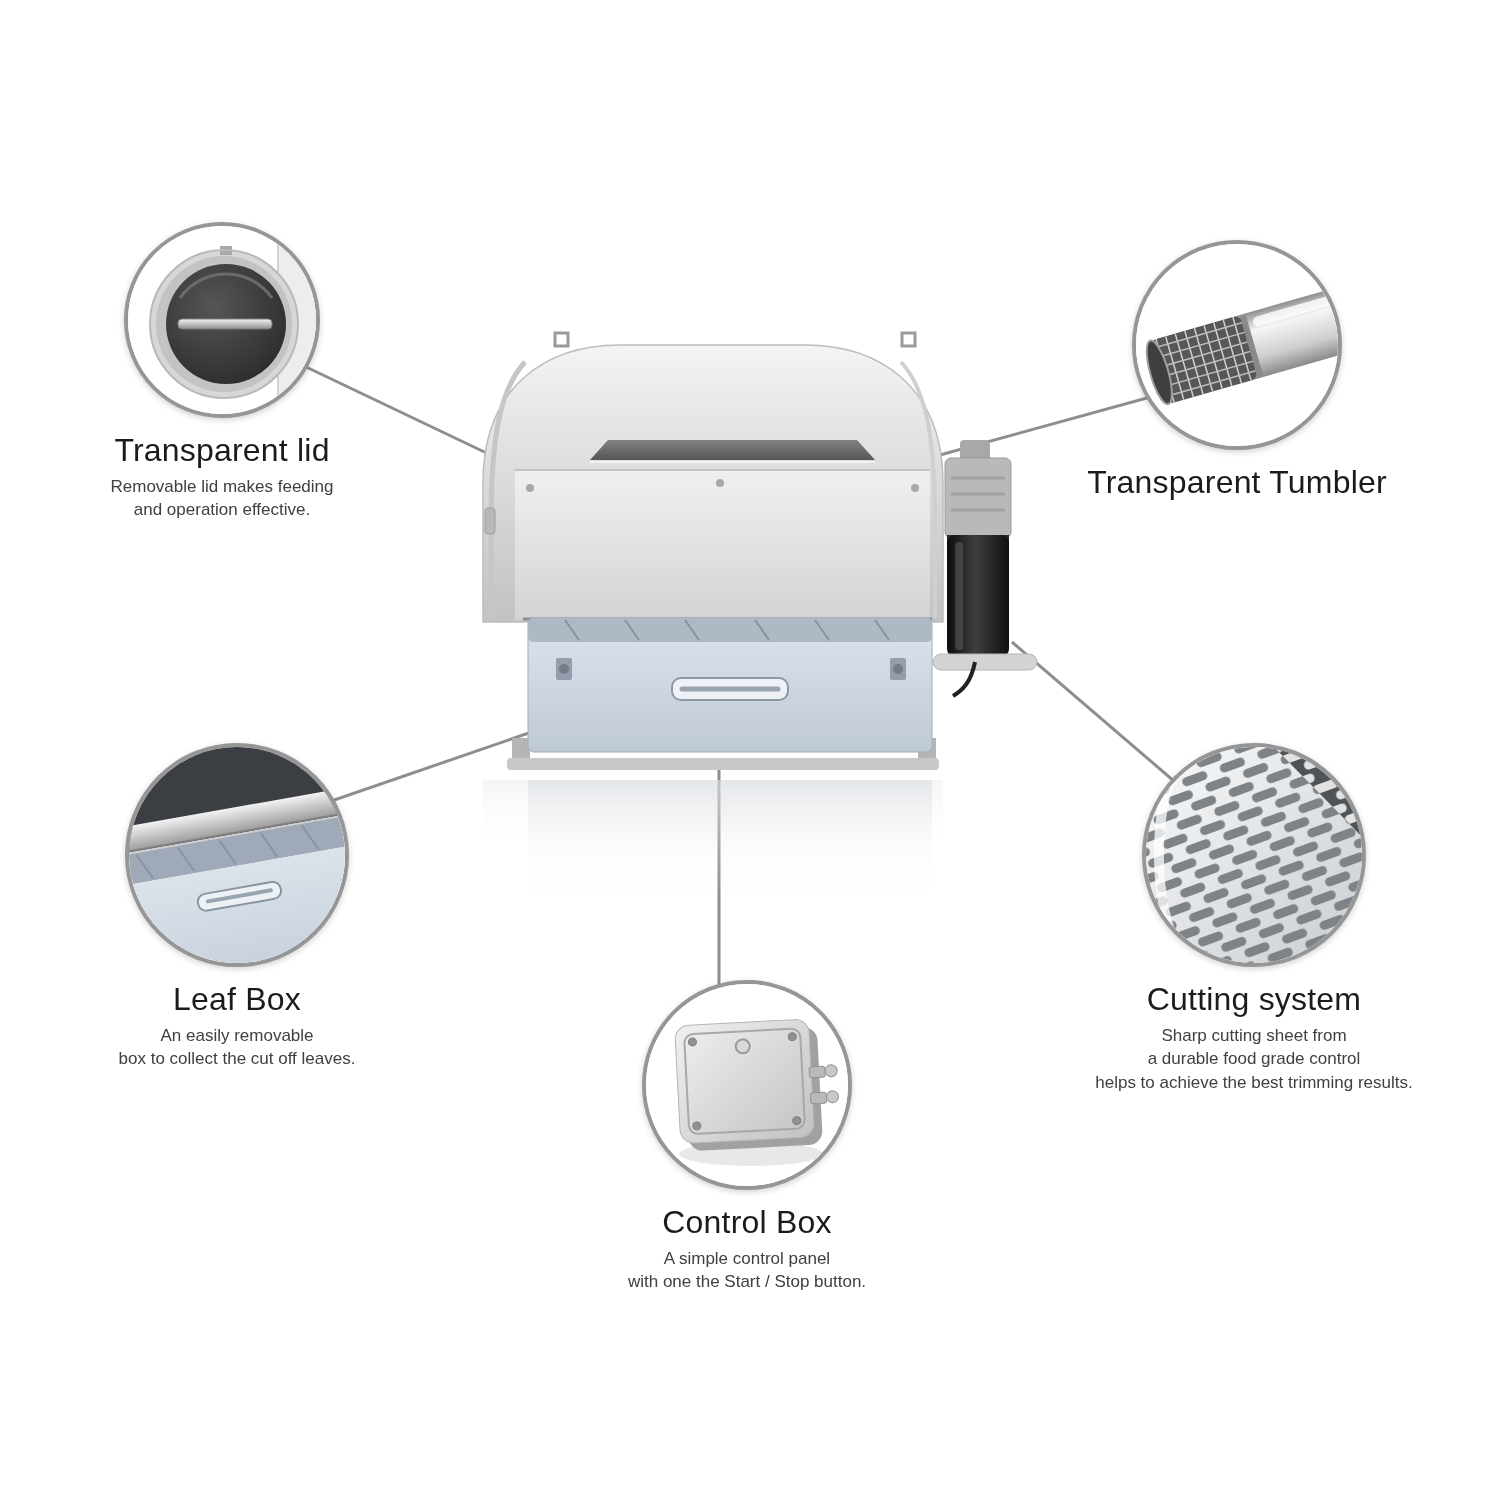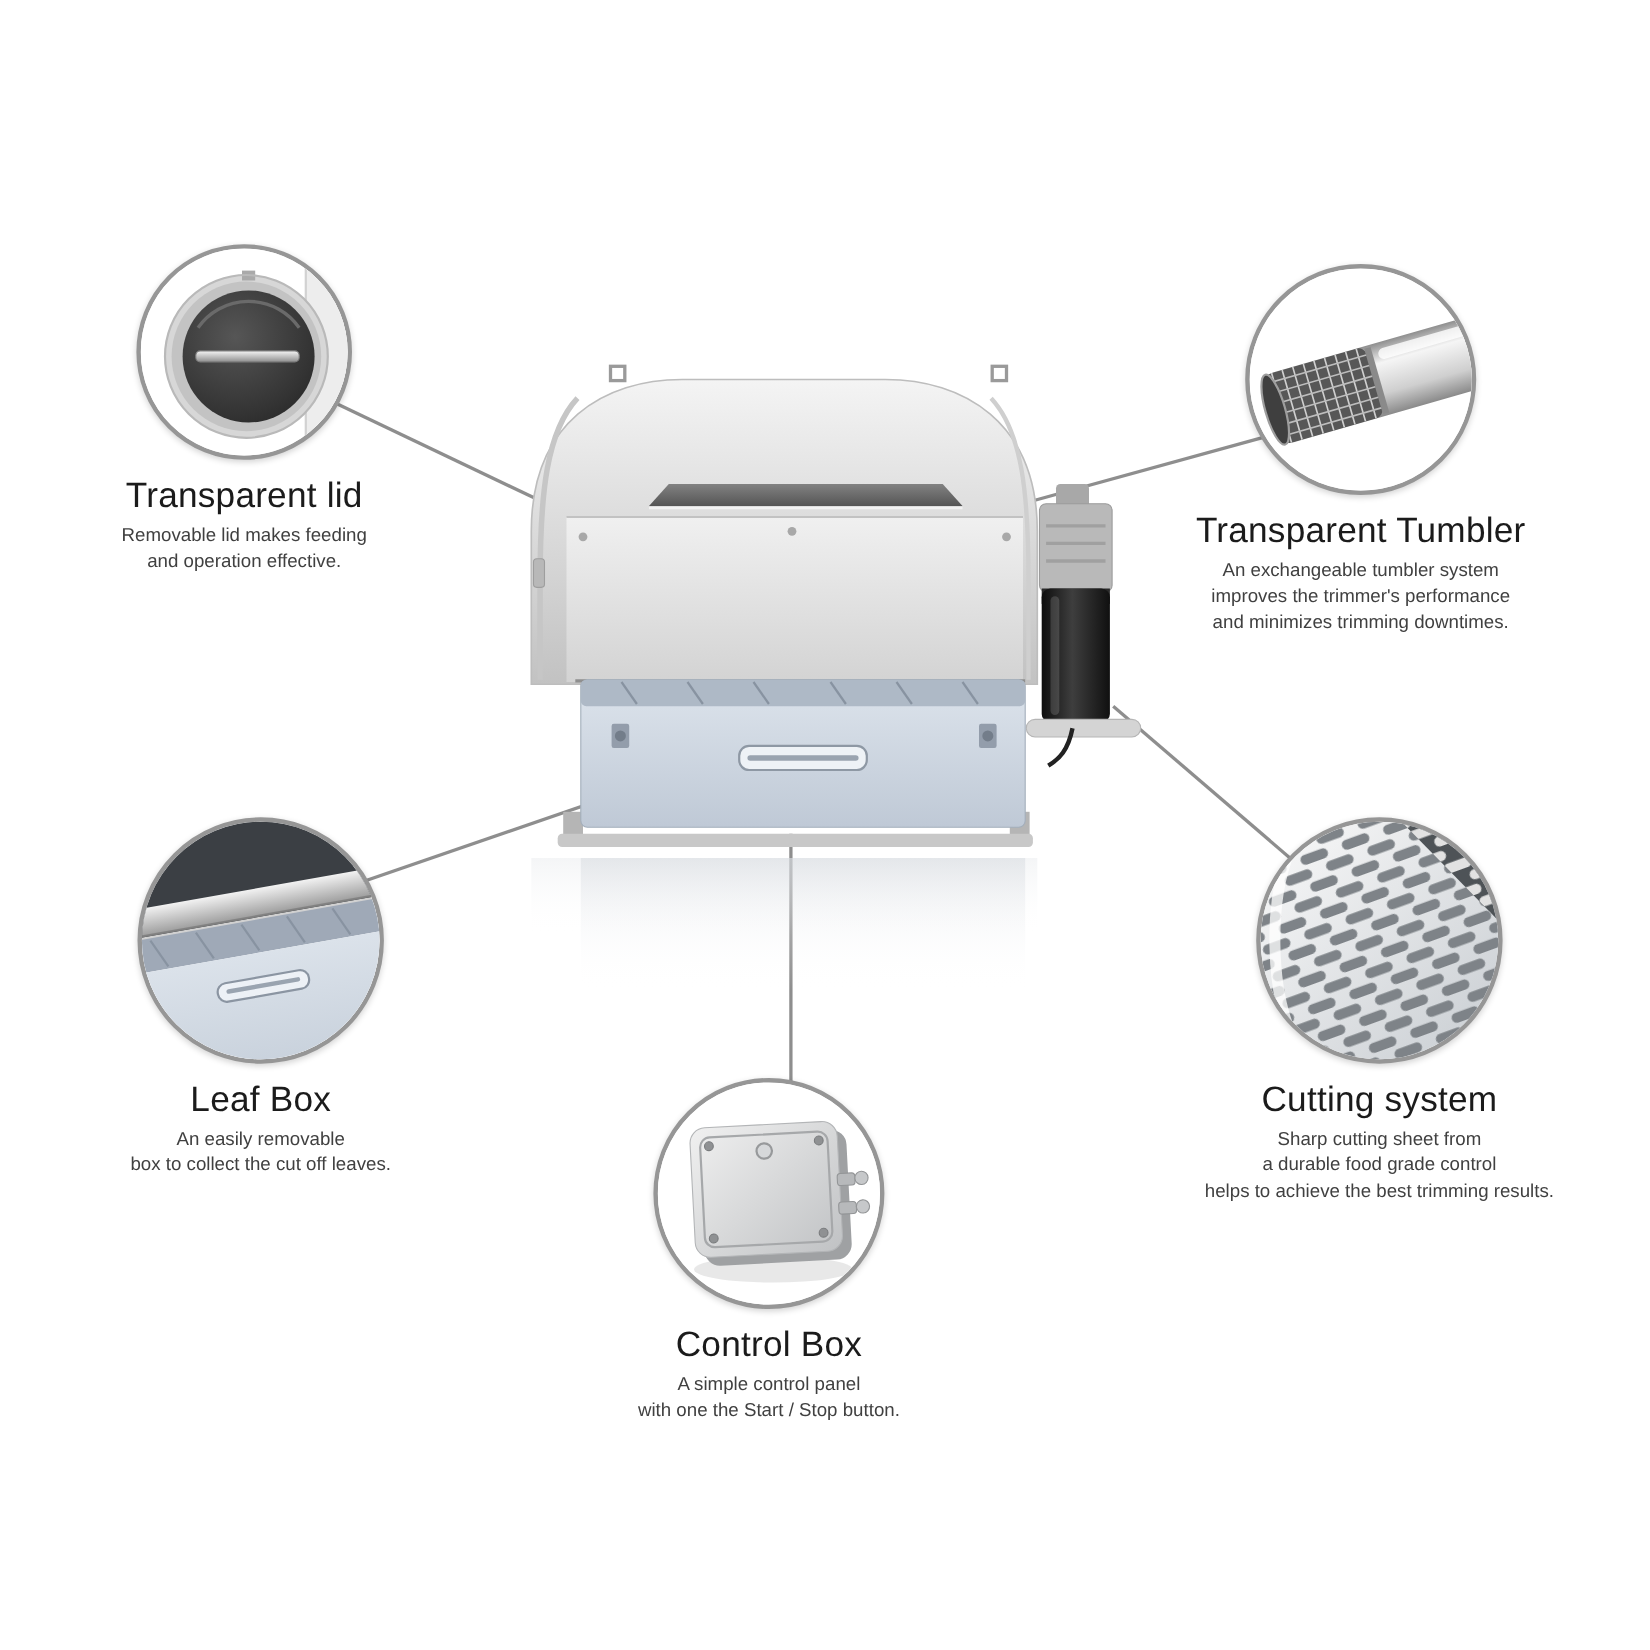--- a/index.html
+++ b/index.html
@@ -202,23 +202,20 @@
             <path d="M26,72 V138 M36,72 V138 M46,72 V138 M56,72 V138 M66,72 V138 M76,72 V138 M86,72 V138 M96,72 V138 M106,72 V138" stroke="#cfcfcf" stroke-width="1.5"></path>
             <path d="M18,80 H114 M18,90 H114 M18,100 H114 M18,110 H114 M18,120 H114 M18,130 H114" stroke="#bdbdbd" stroke-width="1.5"></path>
           </g>
           <rect x="113" y="74" width="6" height="62" fill="#8a8a8a"></rect>
           <ellipse cx="20" cy="105" rx="9" ry="33" fill="#3f3f3f" stroke="#9e9e9e" stroke-width="2"></ellipse>
           <rect x="124" y="78" width="86" height="10" rx="5" fill="#ffffff" opacity="0.8"></rect>
         </g>
       </svg>
     </div>
     <div class="callout-title">Transparent Tumbler</div>
-    <div class="callout-desc">An exchangeable tumbler system
-improves the trimmer's performance
-and minimizes trimming downtimes.</div>
   </div>
 
   <div class="callout" style="left:57px; top:743px; width:360px;text-align:center;">
     <div class="photo-circle" style="width:224px; height:224px;">
       <svg width="224" height="224" viewBox="0 0 224 224">
         <defs>
           <linearGradient id="lbMetal" x1="0" y1="0" x2="0" y2="1">
             <stop offset="0" stop-color="#f2f2f2"></stop>
               <stop offset="1" stop-color="#9a9a9a"></stop>
           </linearGradient>
@@ -281,21 +278,21 @@
         </g>
         <path d="M26,28 C8,72 8,152 30,198" stroke="#ffffff" stroke-width="10" fill="none" opacity="0.75"></path>
       </svg>
     </div>
     <div class="callout-title">Cutting system</div>
     <div class="callout-desc">Sharp cutting sheet from
 a durable food grade control
 helps to achieve the best trimming results.</div>
   </div>
 
-  <div class="callout" style="left:519px; top:980px; width:360px;">
+  <div class="callout" style="left:567px; top:980px; width:360px;">
     <div class="photo-circle" style="width:210px; height:210px;">
       <svg width="210" height="210" viewBox="0 0 210 210">
         <defs>
           <linearGradient id="cbTop" x1="0" y1="0" x2="1" y2="1">
             <stop offset="0" stop-color="#f0f0f0"></stop>
               <stop offset="1" stop-color="#c0c2c4"></stop>
           </linearGradient>
         </defs>
         <rect width="210" height="210" fill="#ffffff"></rect>
         <ellipse cx="105" cy="170" rx="72" ry="12" fill="#d9d9d9" opacity="0.6"></ellipse>

